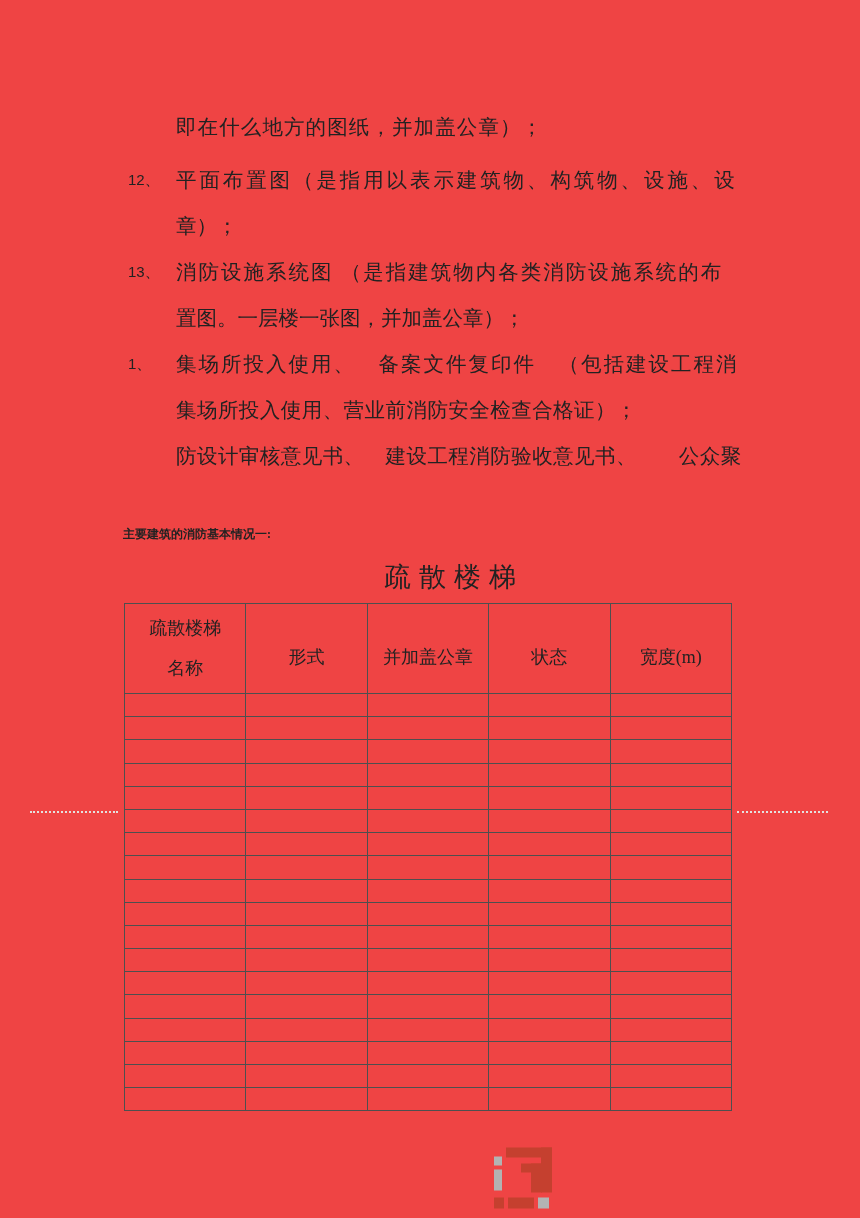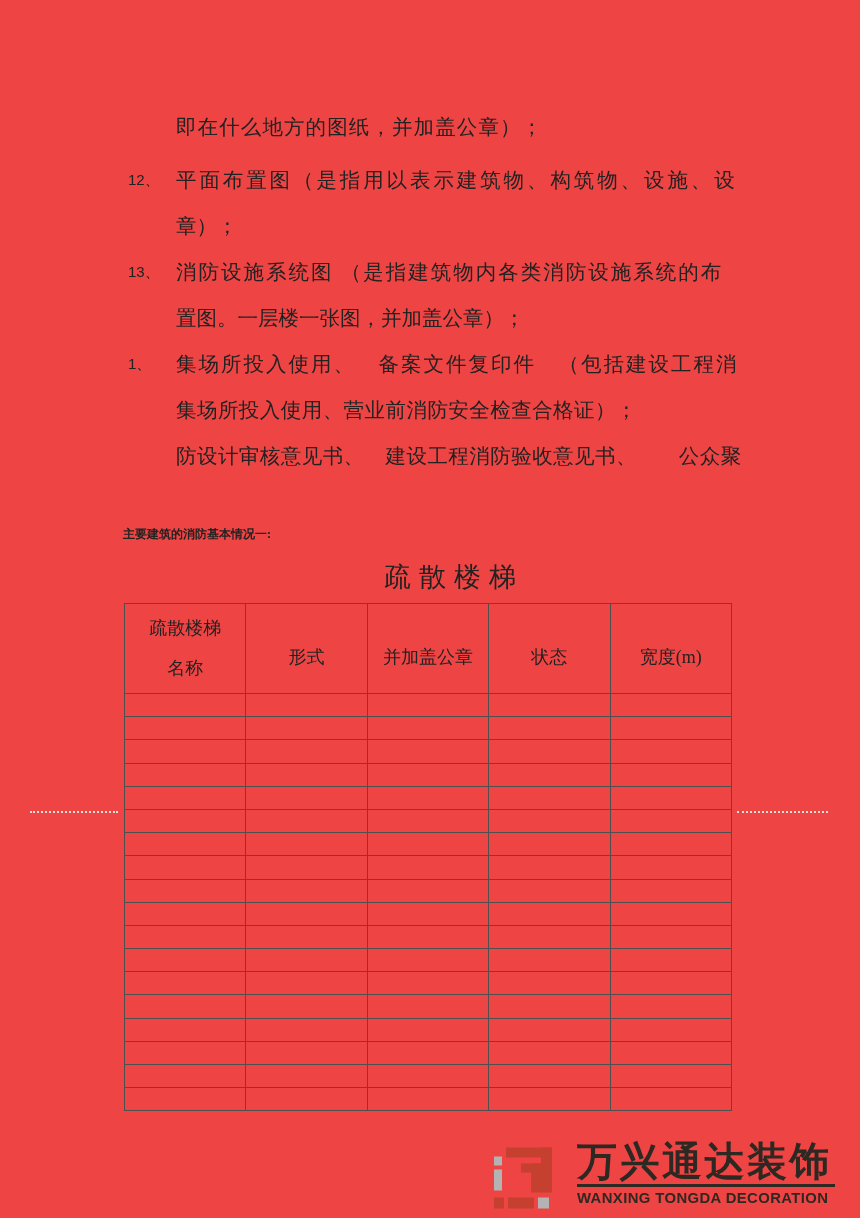--- a/index.html
+++ b/index.html
@@ -335,20 +335,15 @@
       <rect x="1" y="23" width="8" height="21" fill="#b3b3b3"></rect>
       <rect x="45" y="51" width="11" height="11" fill="#b3b3b3"></rect>
 
       <rect x="13" y="1" width="46" height="10" fill="#c5402f"></rect>
       <rect x="48" y="1" width="11" height="45" fill="#c5402f"></rect>
       <rect x="28" y="17" width="21" height="9" fill="#c5402f"></rect>
       <rect x="38" y="17" width="11" height="29" fill="#c5402f"></rect>
       <rect x="1" y="51" width="10" height="11" fill="#c5402f"></rect>
       <rect x="15" y="51" width="26" height="11" fill="#c5402f"></rect>
     </svg>
-    <div class="logo-textblock">
-      <div class="logo-cjk">万兴通达装饰</div>
-      <div class="logo-rule"></div>
-      <div class="logo-latin">WANXING TONGDA DECORATION</div>
-    </div>
   </div>
 
 </div>
 
 </body></html>

